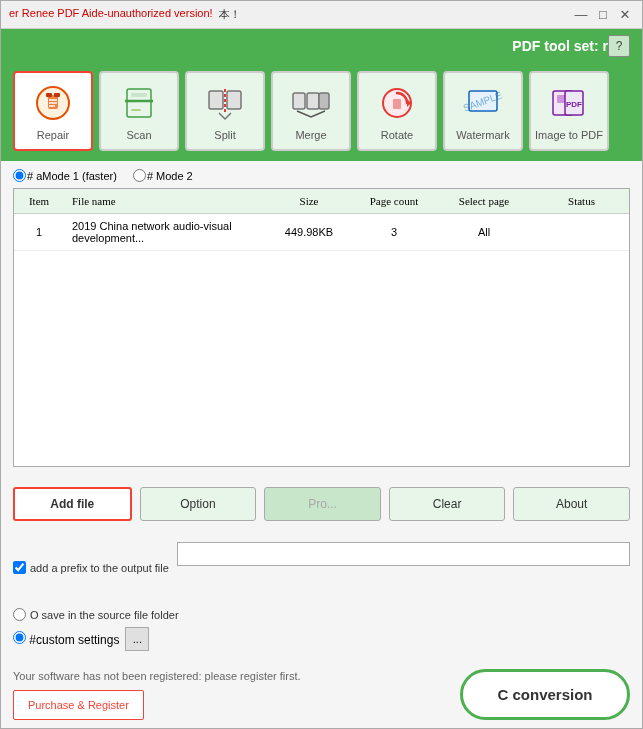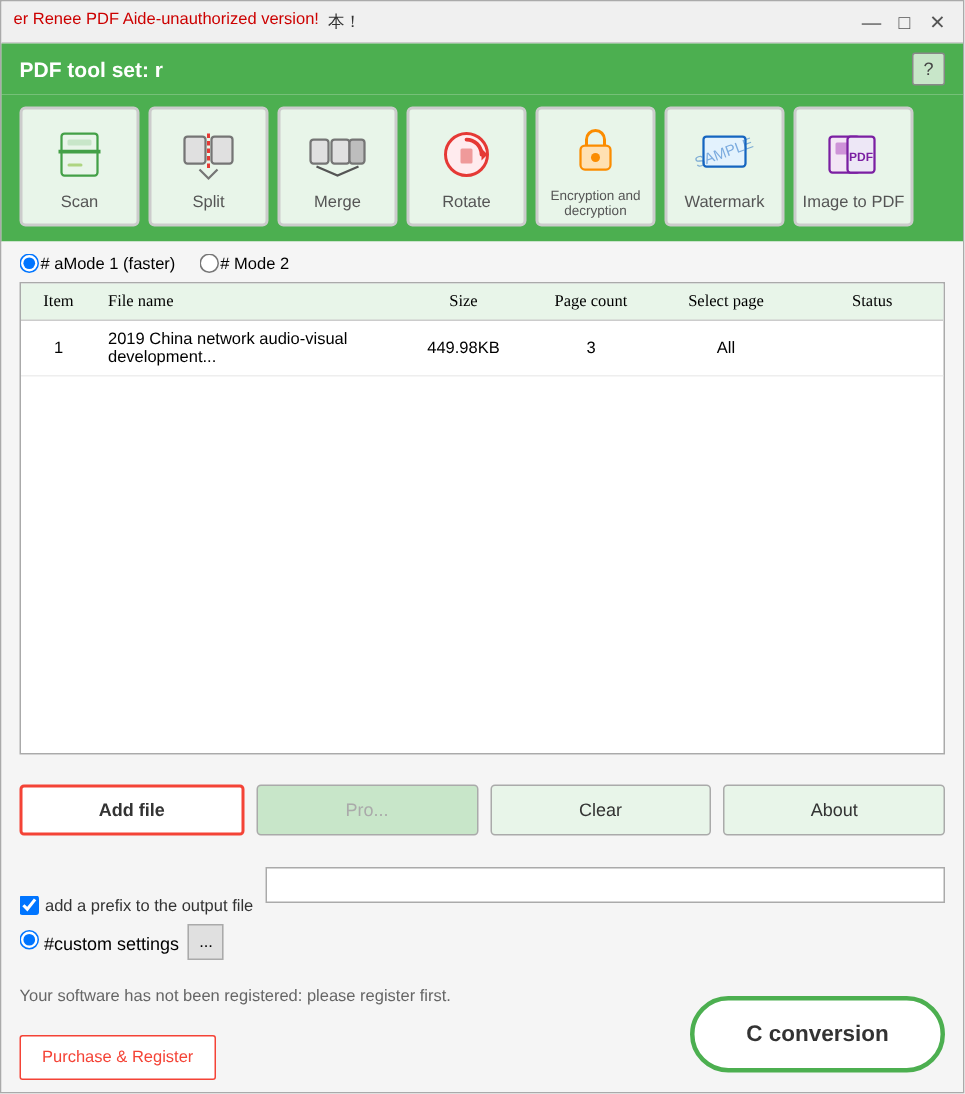--- a/index.html
+++ b/index.html
@@ -73,21 +73,21 @@
       align-items: center;
       justify-content: center;
     }
 
     
     .header-bar {
       background: #4caf50;
       padding: 6px 12px;
       display: flex;
       align-items: center;
-      justify-content: space-between;
+      justify-content: flex-end;
       flex-shrink: 0;
     }
 
     .header-title {
       color: white;
       font-size: 14px;
       font-weight: bold;
     }
 
     
@@ -354,20 +354,34 @@
     </div>
   </div>
 
   <div class="header-bar">
     <span class="header-title">PDF tool set: r</span>
     <button class="help-btn">?</button>
   </div>
 
   <div class="tools-area">
 
+    <div class="tool-btn active">
+      <div class="tool-icon">
+        <svg width="40" height="40" viewBox="0 0 40 40">
+          <circle cx="20" cy="20" r="16" fill="#fff3e0" stroke="#e65100" stroke-width="2"></circle>
+          <rect x="15" y="12" width="10" height="14" rx="2" fill="#e65100" opacity="0.7"></rect>
+          <rect x="13" y="10" width="6" height="4" rx="1" fill="#bf360c"></rect>
+          <rect x="21" y="10" width="6" height="4" rx="1" fill="#bf360c"></rect>
+          <line x1="16" y1="17" x2="24" y2="17" stroke="white" stroke-width="1.5"></line>
+          <line x1="16" y1="20" x2="24" y2="20" stroke="white" stroke-width="1.5"></line>
+          <line x1="16" y1="23" x2="22" y2="23" stroke="white" stroke-width="1.5"></line>
+        </svg>
+      </div>
+      <span class="tool-label">Repair</span>
+    </div>
 
     <div class="tool-btn">
       <div class="tool-icon">
         <svg width="40" height="40" viewBox="0 0 40 40">
           <rect x="8" y="6" width="24" height="28" rx="2" fill="#e8f5e9" stroke="#43a047" stroke-width="1.5"></rect>
           <line x1="6" y1="18" x2="34" y2="18" stroke="#43a047" stroke-width="2.5"></line>
           <rect x="12" y="10" width="16" height="4" rx="1" fill="#c8e6c9"></rect>
           <rect x="12" y="26" width="10" height="2" rx="1" fill="#aed581"></rect>
         </svg>
       </div>
@@ -403,30 +417,20 @@
         <svg width="40" height="40" viewBox="0 0 40 40">
           <circle cx="20" cy="20" r="14" fill="#ffebee" stroke="#e53935" stroke-width="2"></circle>
           <path d="M20 10 A10 10 0 0 1 30 20" fill="none" stroke="#e53935" stroke-width="2.5" stroke-linecap="round"></path>
           <polygon points="30,16 34,20 30,24" fill="#e53935"></polygon>
           <rect x="16" y="16" width="8" height="10" rx="1" fill="#ef9a9a"></rect>
         </svg>
       </div>
       <span class="tool-label">Rotate</span>
     </div>
 
-    <div class="tool-btn">
-      <div class="tool-icon">
-        <svg width="40" height="40" viewBox="0 0 40 40">
-          <rect x="10" y="18" width="20" height="16" rx="3" fill="#ffe0b2" stroke="#fb8c00" stroke-width="1.5"></rect>
-          <path d="M14 18 V14 A6 6 0 0 1 26 14 V18" fill="none" stroke="#fb8c00" stroke-width="2"></path>
-          <circle cx="20" cy="26" r="3" fill="#fb8c00"></circle>
-        </svg>
-      </div>
-      <span class="tool-label" style="font-size:9px;">Encryption and decryption</span>
-    </div>
 
     <div class="tool-btn">
       <div class="tool-icon">
         <svg width="40" height="40" viewBox="0 0 40 40">
           <rect x="6" y="8" width="28" height="20" rx="2" fill="#e3f2fd" stroke="#1565c0" stroke-width="1.5"></rect>
           <text x="20" y="22" text-anchor="middle" font-size="10" fill="#1565c0" opacity="0.5" transform="rotate(-20,20,20)">SAMPLE</text>
         </svg>
       </div>
       <span class="tool-label">Watermark</span>
     </div>
@@ -478,44 +482,51 @@
             <td class="col-pages">3</td>
             <td class="col-select">All</td>
             <td class="col-status"></td>
           </tr>
         </tbody>
       </table>
     </div>
 
     <div class="bottom-buttons">
       <button class="btn btn-add">Add file</button>
+      <button class="btn">Option</button>
       <button class="btn btn-process">Pro...</button>
       <button class="btn btn-clear">Clear</button>
       <button class="btn btn-about">About</button>
     </div>
 
     <div class="settings-area">
       <div class="setting-row">
         <label>
           <input type="checkbox" checked="" style="">
           <span>add a prefix to the output file</span>
         </label>
         <input type="text" style="width: 200px;" value="">
       </div>
+      <div class="setting-row">
+        <label>
+          <input type="radio" name="save-loc" style="">
+          <span>O save in the source file folder</span>
+        </label>
+      </div>
       <div class="custom-row">
         <label>
           <input type="radio" name="save-loc" checked="" style="">
           <span>#custom settings</span>
         </label>
         <button class="browse-btn">...</button>
       </div>
     </div>
 
     <div class="footer-area">
-      <div style="display:flex; flex-direction:column; gap:20px; align-items:flex-start;">
+      <div style="display:flex; flex-direction:column; gap:8px; align-items:flex-start;">
         <span class="footer-note">Your software has not been registered: please register first.</span>
         <button class="purchase-btn">Purchase &amp; Register</button>
       </div>
       <button class="conversion-btn">C conversion</button>
     </div>
 
   </div>
 </div>
 
 </body></html>

